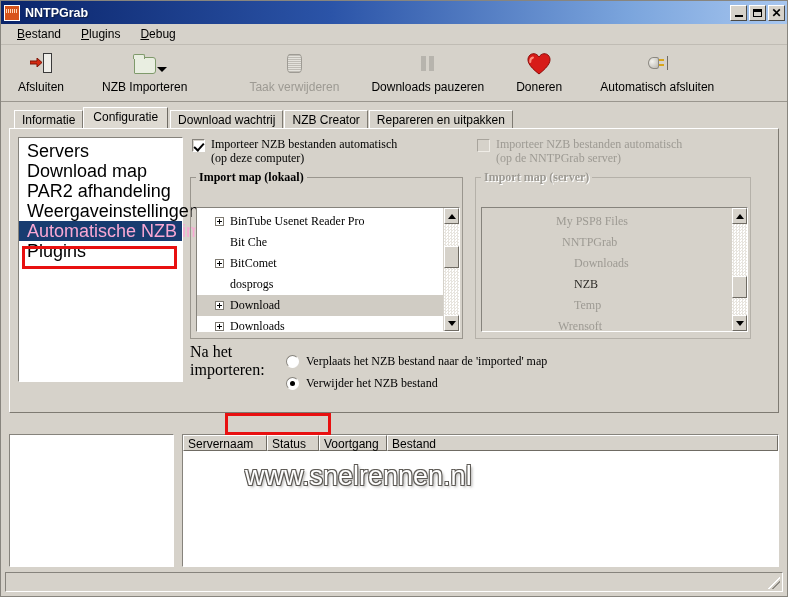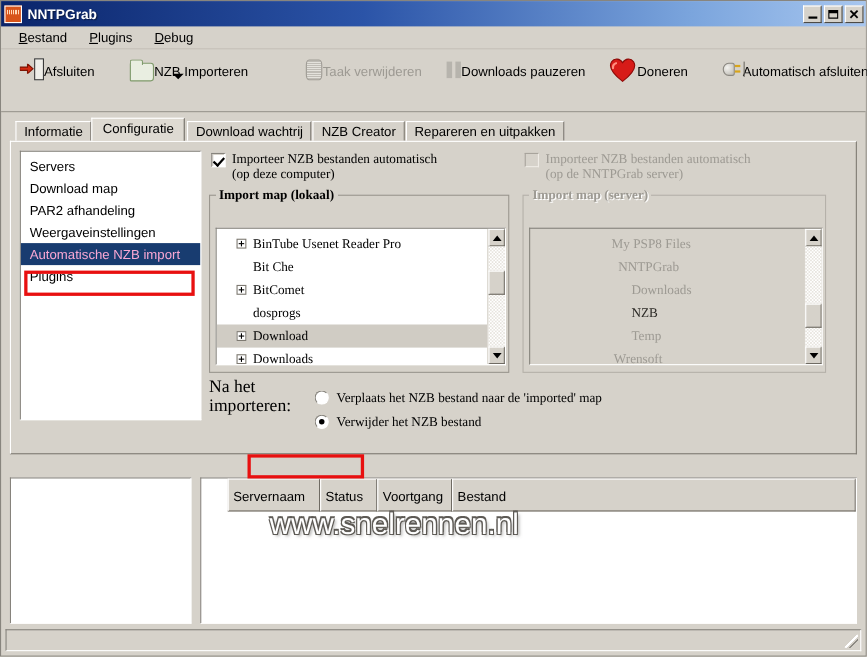--- a/index.html
+++ b/index.html
@@ -82,21 +82,21 @@
   
   #toolbar {
     height: 57px;
     background: #d6d2ca;
     display: flex; align-items: flex-start;
     padding-top: 5px;
     border-bottom: 1px solid #9a968e;
     position: relative;
   }
   .tbtn {
-    display: flex; flex-direction: row; align-items: center;
+    display: flex; flex-direction: column; align-items: center;
     justify-content: flex-start;
     padding: 0 9px;
     min-width: 40px;
     color: #000;
     font-size: 12px;
     position: relative;
   }
   .tbtn .ticon { height: 26px; display: flex; align-items: center; justify-content: center; }
   .tbtn .tlabel { margin-top: 4px; white-space: nowrap; }
   .tbtn.disabled .tlabel { color: #9d9a93; }
@@ -151,21 +151,21 @@
     width: 165px; height: 245px;
     background: #ffffff;
     border: 1px solid;
     border-color: #86837c #ffffff #ffffff #86837c;
     padding-top: 3px;
     flex: none;
   }
   .cat-item {
     height: 20px; line-height: 20px;
     padding-left: 8px;
-    font-size: 12px;
+    font-size: 18px;
     color: #000;
     white-space: nowrap;
   }
   .cat-item.selected {
     background: #183c70;
     color: #f9a8d4;
   }
 
   
   #config-content {
@@ -298,21 +298,21 @@
     border: 1px solid;
     border-color: #86837c #ffffff #ffffff #86837c;
     flex: none;
   }
   #bottom-right {
     flex: 1; background: #ffffff;
     border: 1px solid;
     border-color: #86837c #ffffff #ffffff #86837c;
     position: relative; overflow: hidden;
   }
-  #table-header { display: flex; height: 30px; margin-left: 24px; }
+  #table-header { display: flex; height: 16px; }
   .th {
     background: #d6d2ca;
     border: 1px solid;
     border-color: #ffffff #6f6b63 #6f6b63 #ffffff;
     font-size: 12px; color: #000;
     padding: 1px 4px 0 4px;
     display: flex; align-items: center;
     white-space: nowrap;
   }
   #watermark {

